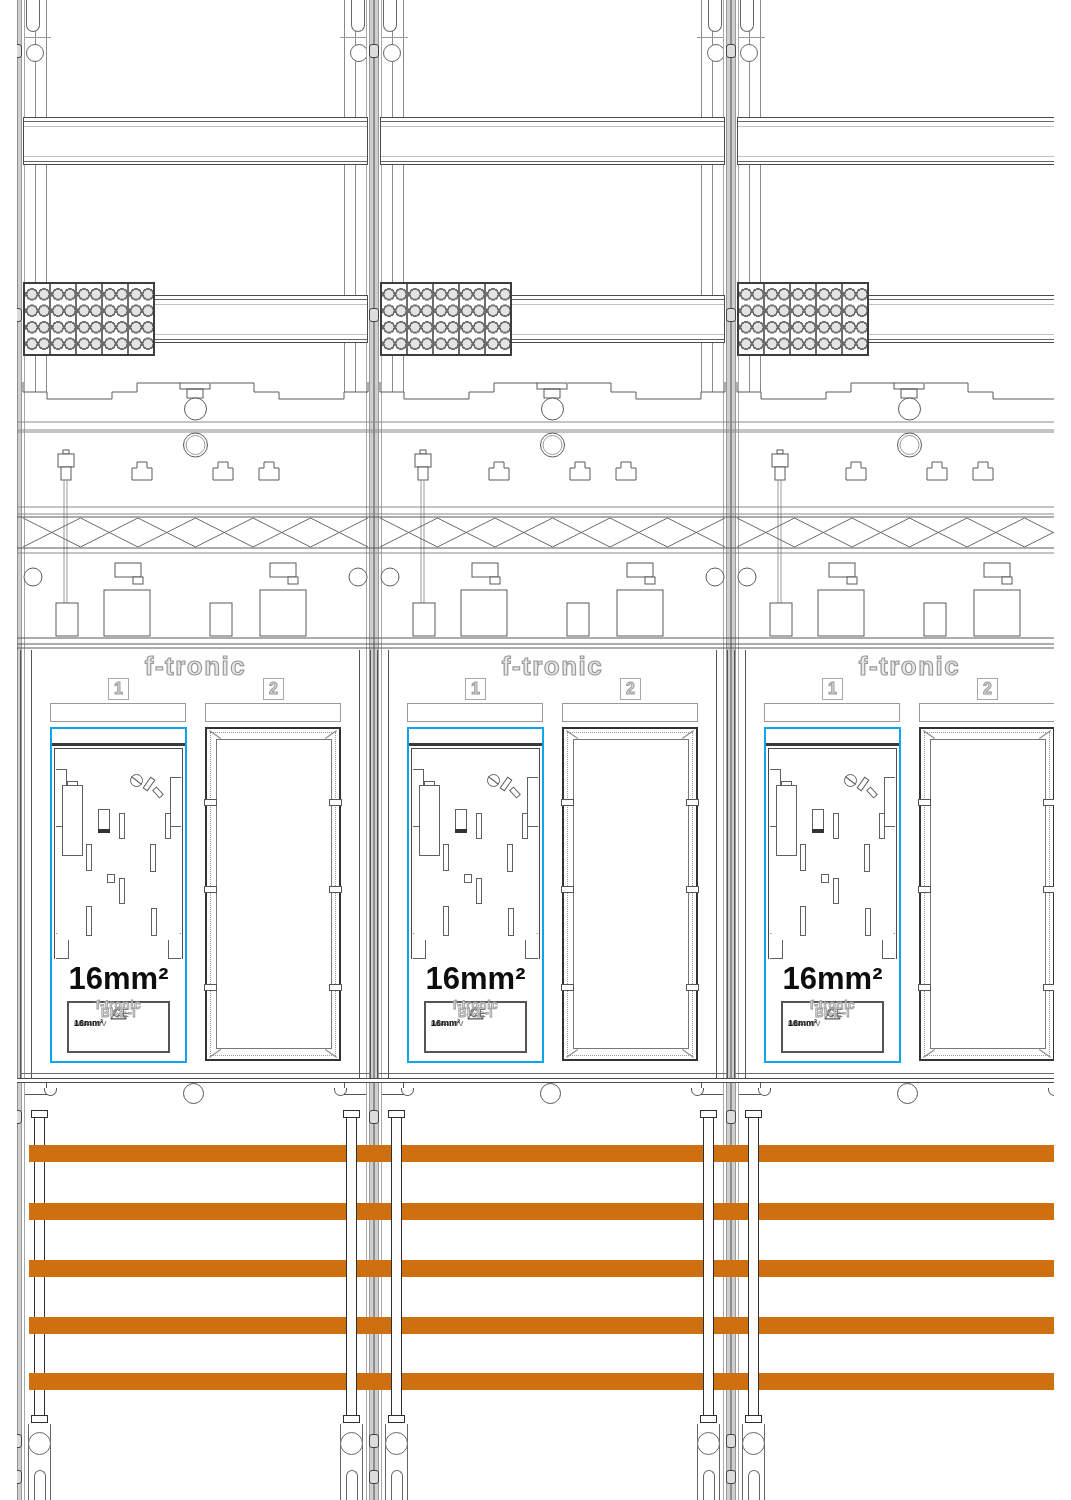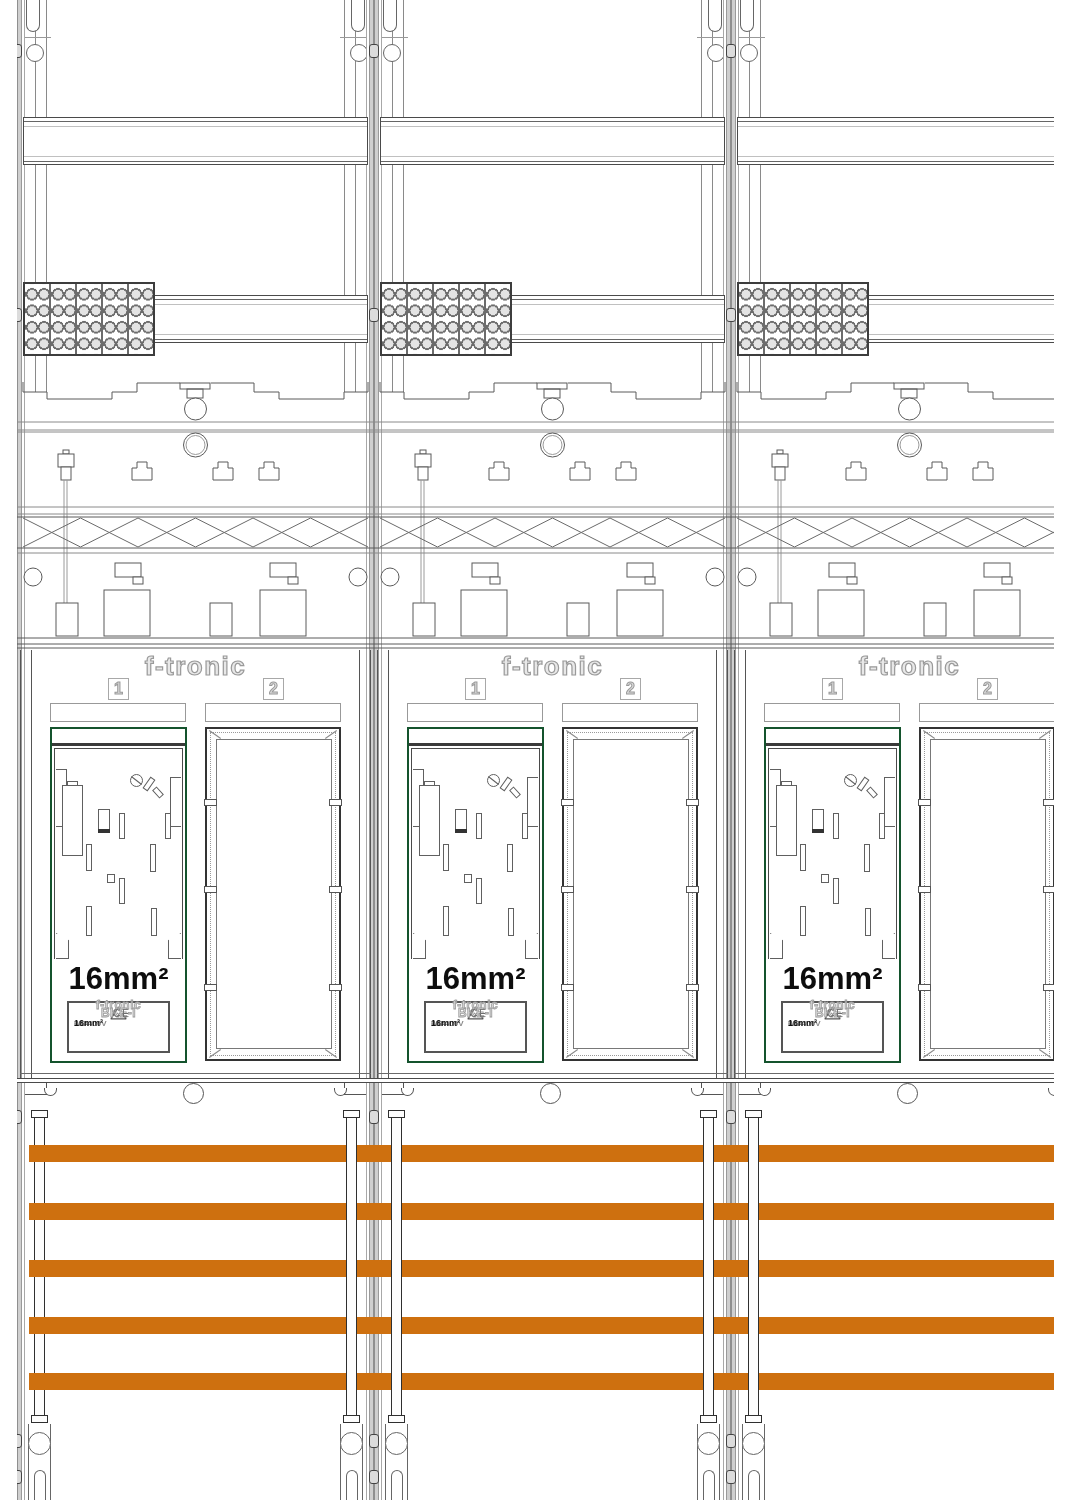--- a/index.html
+++ b/index.html
@@ -43,21 +43,21 @@
   .ft-border-l{left:3px;} .ft-border-r{left:342px;}
   .brand{left:0;top:651px;width:357px;text-align:center;font-size:26px;font-weight:bold;letter-spacing:1.5px;
     color:#e8e8e8;-webkit-text-stroke:1.2px #9a9a9a;}
   .fbox{top:678px;width:21px;height:22px;border:1px solid #a8a8a8;text-align:center;line-height:20px;
     font-size:16px;font-weight:bold;color:#dcdcdc;-webkit-text-stroke:1px #9a9a9a;background:#fff;}
   .fbox-1{left:91px;} .fbox-2{left:246px;}
   .lstrip{top:703px;width:136px;height:19px;border:1px solid #999;background:#fff;}
   .lstrip-1{left:33px;} .lstrip-2{left:188px;}
 
   
-  .win1{left:33px;top:727px;width:137px;height:336px;border:2px solid #14532d;background:#fff;}
+  .win1{left:33px;top:727px;width:137px;height:336px;border:2px solid #0ea5e9;background:#fff;}
   .win1-cap{left:0;top:0;width:100%;height:17px;border-bottom:3px solid #3a3a3a;background:#fff;}
   .module{left:2px;top:19px;width:129px;height:214px;border:1px solid #4a4a4a;background:#fff;}
   .module div{border:1px solid #606060;background:#fff;}
   .m-big{left:7px;top:36px;width:21px;height:71px;}
   .m-bigtab{left:12px;top:32px;width:11px;height:5px;}
   .m-relay{left:43px;top:60px;width:12px;height:24px;}
   .m-relay::after{content:"";position:absolute;left:-1px;right:-1px;bottom:-1px;height:4px;background:#333;}
   .slot{width:6px;}
   .s1{left:64px;top:64px;height:26px;} .s2{left:110px;top:64px;height:26px;}
   .s3{left:31px;top:95px;height:27px;} .s4{left:95px;top:95px;height:28px;}

